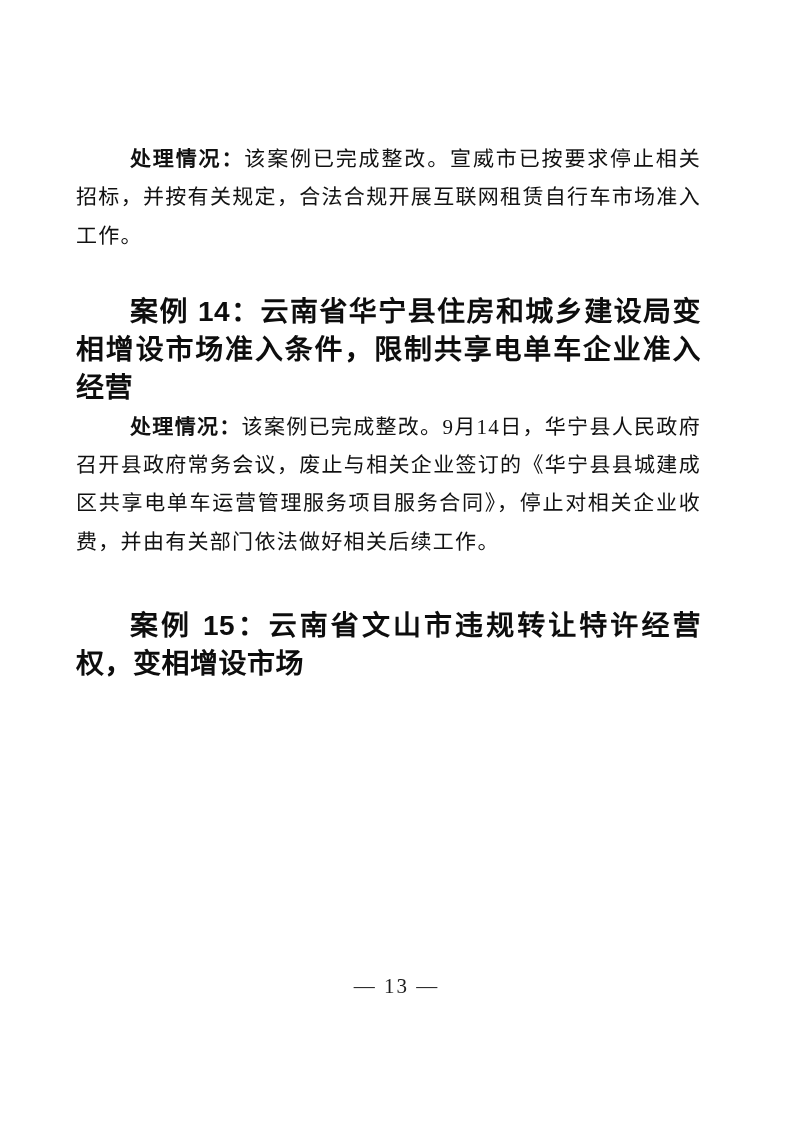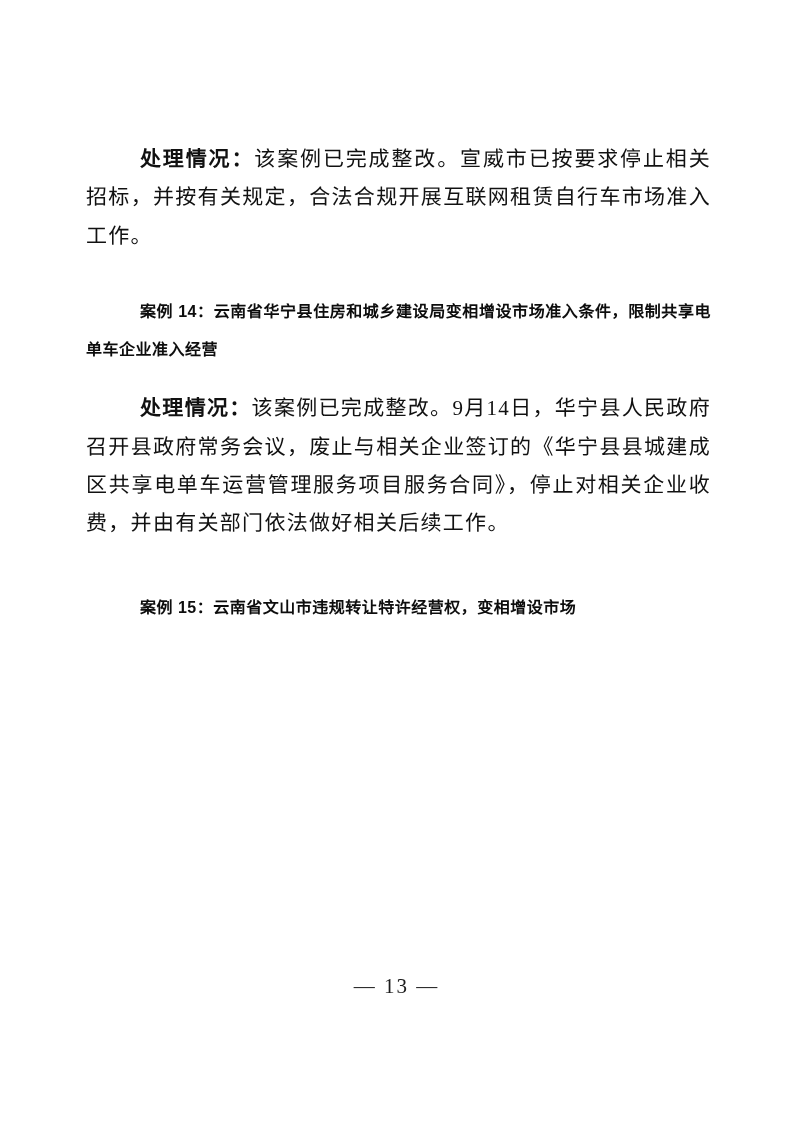--- a/index.html
+++ b/index.html
@@ -10,21 +10,21 @@
   .page {
     position: relative;
     width: 793px;
     height: 1122px;
     background: #ffffff;
     overflow: hidden;
     box-sizing: border-box;
   }
   .doc {
     position: absolute;
-    left: 86px;
+    left: 76px;
     top: 140px;
     width: 625px;
     color: #111111;
     font-family: "Liberation Serif", serif;
     font-size: 21px;
     line-height: 38.3px;
     letter-spacing: 1.3px;
     text-align: justify;
   }
   p.para {
@@ -32,35 +32,35 @@
     text-indent: 54px;
   }
   .hei {
     font-family: "Liberation Sans", sans-serif;
     font-weight: 700;
   }
   h2.heading {
     margin: 38px 0 0 0;
     font-family: "Liberation Sans", sans-serif;
     font-weight: 700;
-    font-size: 16px;
+    font-size: 28px;
     line-height: 38.3px;
     letter-spacing: 0.5px;
     text-align: justify;
     text-indent: 54px;
     color: #0d0d0d;
   }
   h2.heading-case15 {
     margin-top: 46px;
   }
   p.para-source {
     margin-top: 8px;
   }
   p.para-handling {
-    margin-top: 20px;
+    margin-top: 0;
   }
   .page-number {
     position: absolute;
     top: 974px;
     left: 0;
     width: 100%;
     text-align: center;
     font-family: "Liberation Serif", serif;
     font-size: 21px;
     letter-spacing: 2px;

